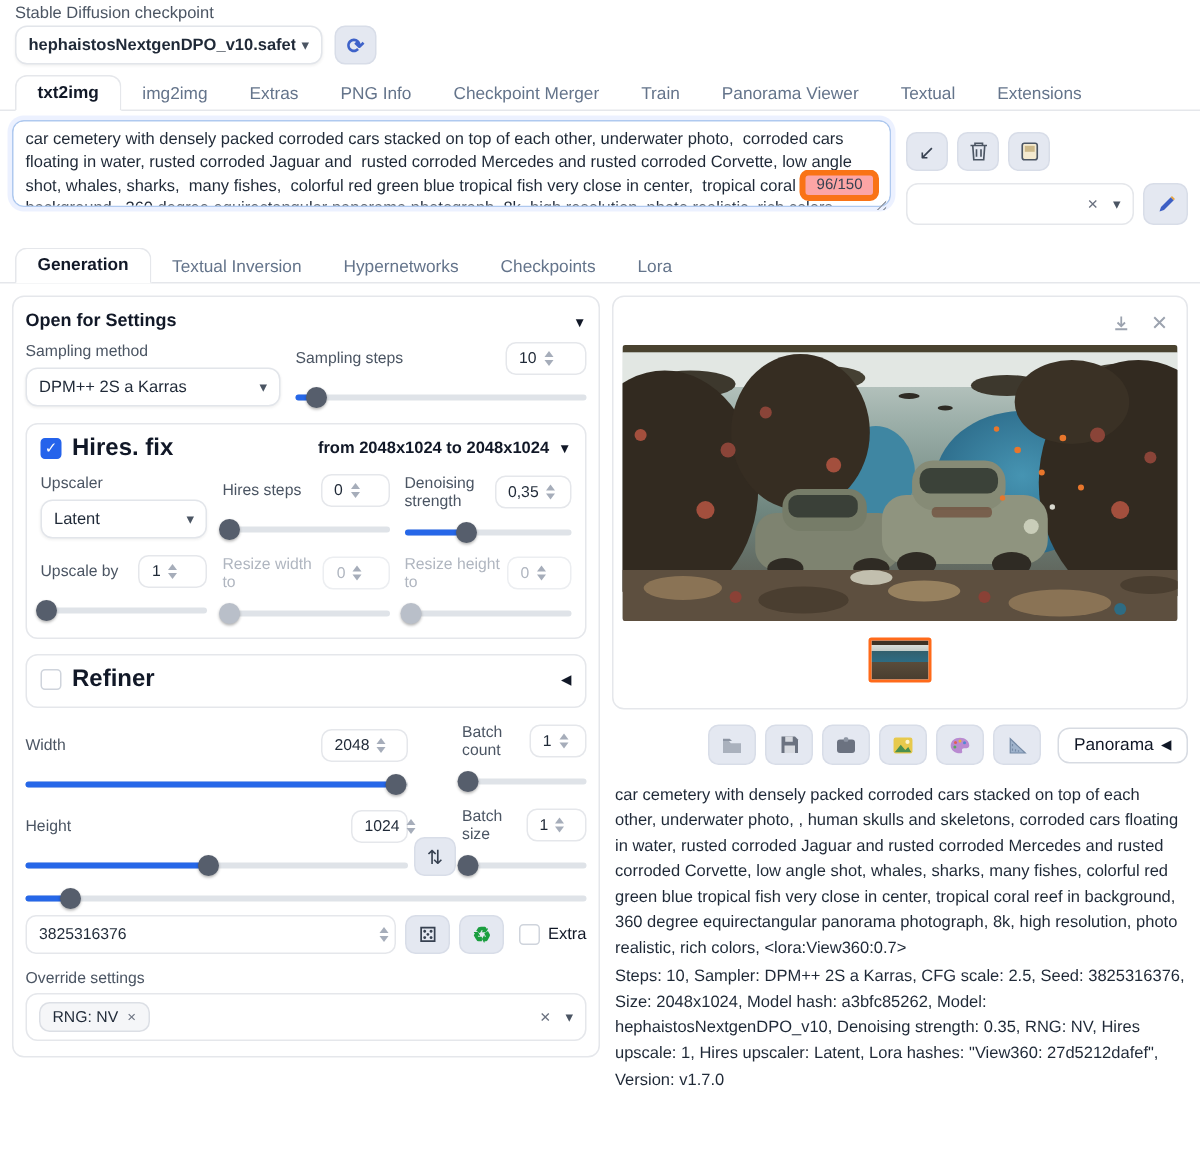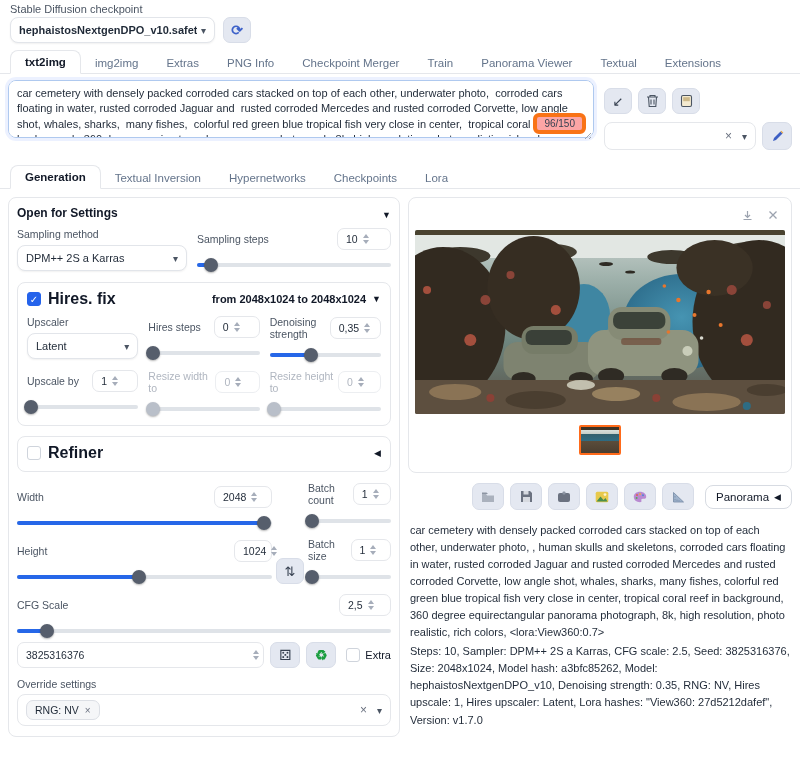--- a/index.html
+++ b/index.html
@@ -434,30 +434,20 @@
                   </span>
               </div>
             </div>
             <div class="slider">
               <div class="track"></div>
                 <div class="knob" style="left:5%"></div>
             </div>
           </div>
         </div>
 
-        <div class="lbl-input-row mt10">
-          <span class="lbl">CFG Scale</span>
-          <div class="num-box" style="width:52px">
-            <span>2,5</span>
-            <span class="spin">
-                <i class="up"></i>
-                <i class="dn"></i>
-              </span>
-          </div>
-        </div>
         <div class="slider">
           <div class="track"></div>
             <div class="fill" style="width:8%"></div>
             <div class="knob" style="left:8%"></div>
         </div>
 
         <div class="seed-row">
           <div class="num-box seed-input" style="justify-content:space-between">
             <span>3825316376</span>
             <span class="spin">

